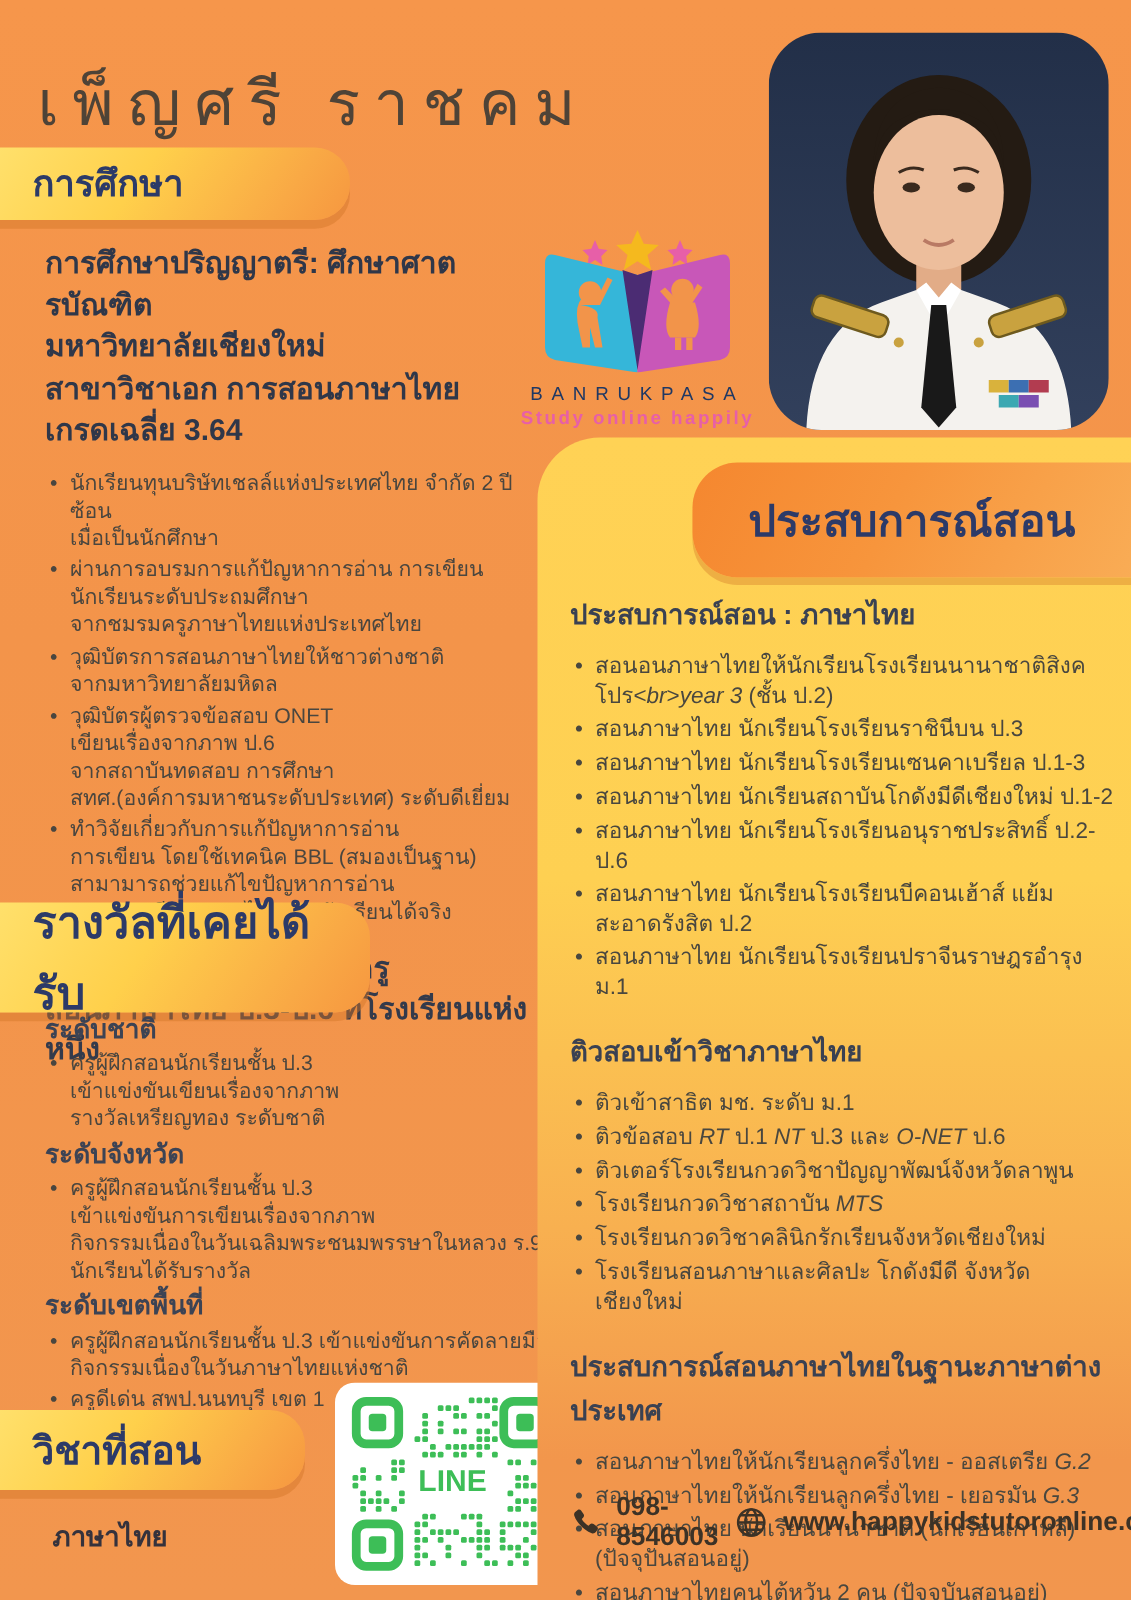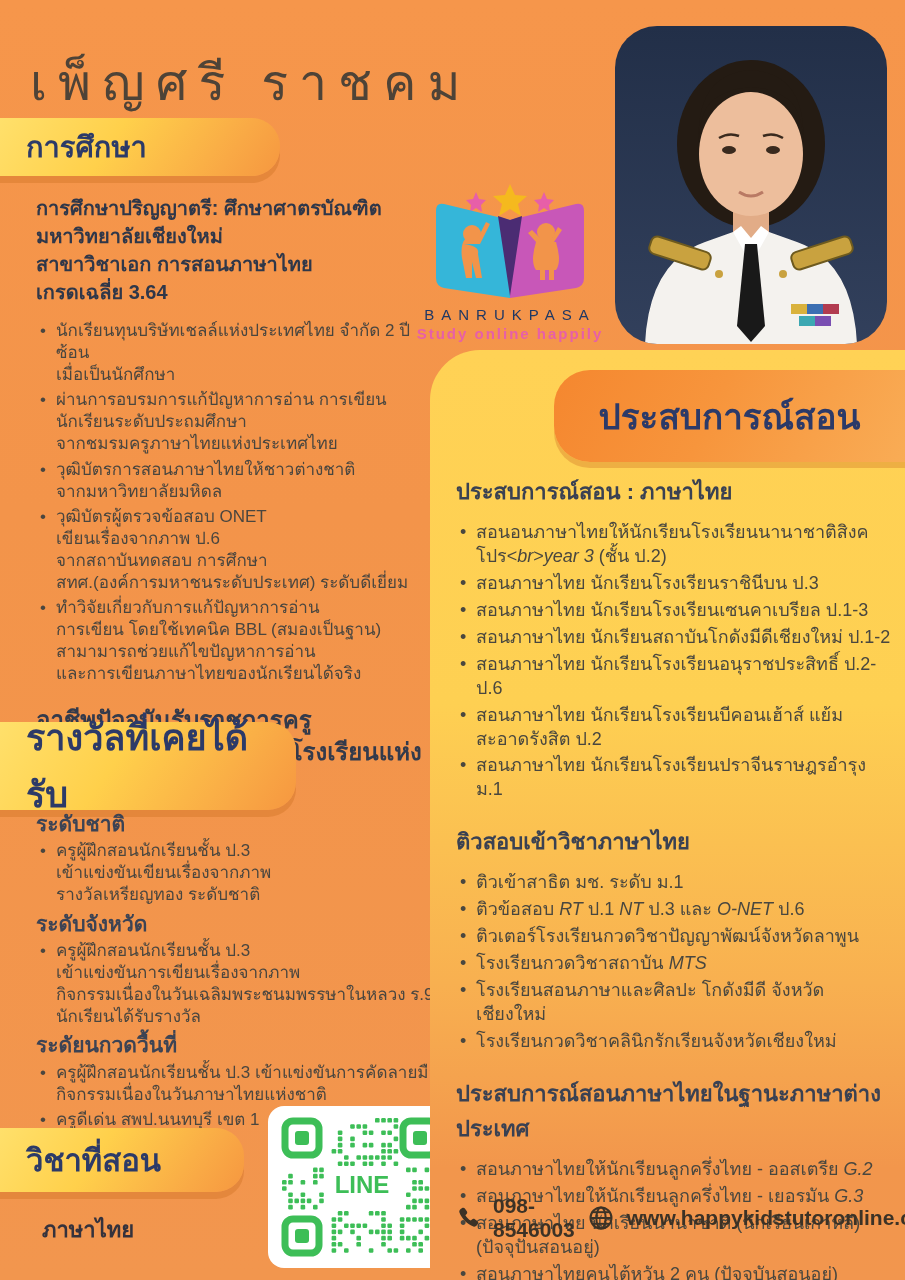--- a/index.html
+++ b/index.html
@@ -21,21 +21,21 @@
     display:flex;align-items:center;
     border-radius:0 28px 28px 0;
     box-shadow:0 7px 0 rgba(210,118,40,.45);
     padding:12px 26px;
   }
   .edu-badge{top:118px;width:280px;height:58px;font-size:29px;}
   .awards-badge{top:722px;width:296px;height:88px;font-size:36px;}
   .subjects-badge{top:1128px;width:244px;height:64px;font-size:31px;align-items:center;}
   
   .edu-block{position:absolute;left:36px;top:194px;width:396px;}
-  .degree{font-size:20px;font-weight:bold;color:#2F3749;line-height:1.4;}
+  .degree{font-size:24px;font-weight:bold;color:#2F3749;line-height:1.4;}
   ul.bullets{list-style:none;margin:0;padding:0;}
   ul.bullets li{position:relative;padding-left:20px;margin:0 0 3px 0;}
   ul.bullets li::before{content:"•";position:absolute;left:4px;top:0;}
   .edu-block ul.bullets{margin-top:14px;font-size:17px;color:#4A463F;line-height:1.3;}
   .current-job{margin-top:18px;font-size:24px;font-weight:bold;color:#333A4B;line-height:1.35;}
   .awards-block{position:absolute;left:36px;top:808px;width:408px;font-size:17px;color:#4A463F;line-height:1.3;}
   .awards-block .sub-heading{font-size:21px;font-weight:bold;color:#3C4354;margin:2px 0 3px 0;}
   .subject-label{position:absolute;left:42px;top:1212px;font-size:22px;font-weight:bold;color:#35323C;}
   
   .right-panel{
@@ -185,21 +185,21 @@
   </div>
   <div class="awards-block">
       <div class="sub-heading">ระดับชาติ</div>
       <ul class="bullets">
         <li>ครูผู้ฝึกสอนนักเรียนชั้น ป.3<br>เข้าแข่งขันเขียนเรื่องจากภาพ<br>รางวัลเหรียญทอง ระดับชาติ</li>
       </ul>
       <div class="sub-heading">ระดับจังหวัด</div>
       <ul class="bullets">
         <li>ครูผู้ฝึกสอนนักเรียนชั้น ป.3<br>เข้าแข่งขันการเขียนเรื่องจากภาพ<br>กิจกรรมเนื่องในวันเฉลิมพระชนมพรรษาในหลวง ร.9<br>นักเรียนได้รับรางวัล</li>
       </ul>
-      <div class="sub-heading">ระดัยนกวดวื้นที่</div>
+      <div class="sub-heading">ระดับเขตพื้นที่</div>
       <ul class="bullets">
         <li>ครูผู้ฝึกสอนนักเรียนชั้น ป.3 เข้าแข่งขันการคัดลายมือ<br>กิจกรรมเนื่องในวันภาษาไทยแห่งชาติ</li>
         <li>ครูดีเด่น สพป.นนทบุรี เขต 1</li>
       </ul>
     </div>
 
   <div class="badge subjects-badge">
     <span>วิชาที่สอน</span>
   </div>
   <div class="subject-label">ภาษาไทย</div>
@@ -380,22 +380,22 @@
           <li>สอนภาษาไทย นักเรียนโรงเรียนอนุราชประสิทธิ์ ป.2-ป.6</li>
           <li>สอนภาษาไทย นักเรียนโรงเรียนบีคอนเฮ้าส์ แย้มสะอาดรังสิต ป.2</li>
           <li>สอนภาษาไทย นักเรียนโรงเรียนปราจีนราษฎรอำรุง ม.1</li>
         </ul>
         <div class="sub-heading">ติวสอบเข้าวิชาภาษาไทย</div>
         <ul class="bullets">
           <li>ติวเข้าสาธิต มช. ระดับ ม.1</li>
           <li>ติวข้อสอบ  <em>RT</em> ป.1  <em>NT</em> ป.3  และ <em>O-NET</em> ป.6</li>
           <li>ติวเตอร์โรงเรียนกวดวิชาปัญญาพัฒน์จังหวัดลาพูน</li>
           <li>โรงเรียนกวดวิชาสถาบัน <em>MTS</em></li>
+          <li>โรงเรียนกวดวิชาคลินิกรักเรียนจังหวัดเชียงใหม่</li>
           <li>โรงเรียนสอนภาษาและศิลปะ โกดังมีดี จังหวัดเชียงใหม่</li>
-          <li>โรงเรียนกวดวิชาคลินิกรักเรียนจังหวัดเชียงใหม่</li>
         </ul>
         <div class="sub-heading">ประสบการณ์สอนภาษาไทยในฐานะภาษาต่างประเทศ</div>
         <ul class="bullets">
           <li>สอนภาษาไทยให้นักเรียนลูกครึ่งไทย - ออสเตรีย <em>G.2</em></li>
           <li>สอนภาษาไทยให้นักเรียนลูกครึ่งไทย - เยอรมัน <em>G.3</em></li>
           <li>สอนภาษาไทย นักเรียนนานาชาติ (นักเรียนเกาหลี) (ปัจจุปันสอนอยู่)</li>
           <li>สอนภาษาไทยคนไต้หวัน 2 คน (ปัจจุบันสอนอยู่)</li>
         </ul>
       </div>
   </div>

